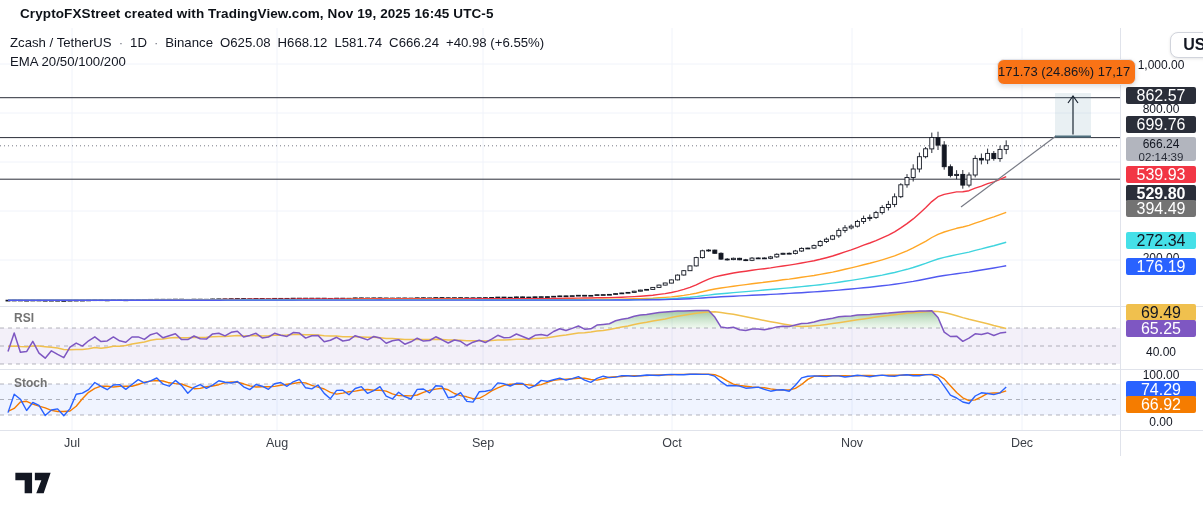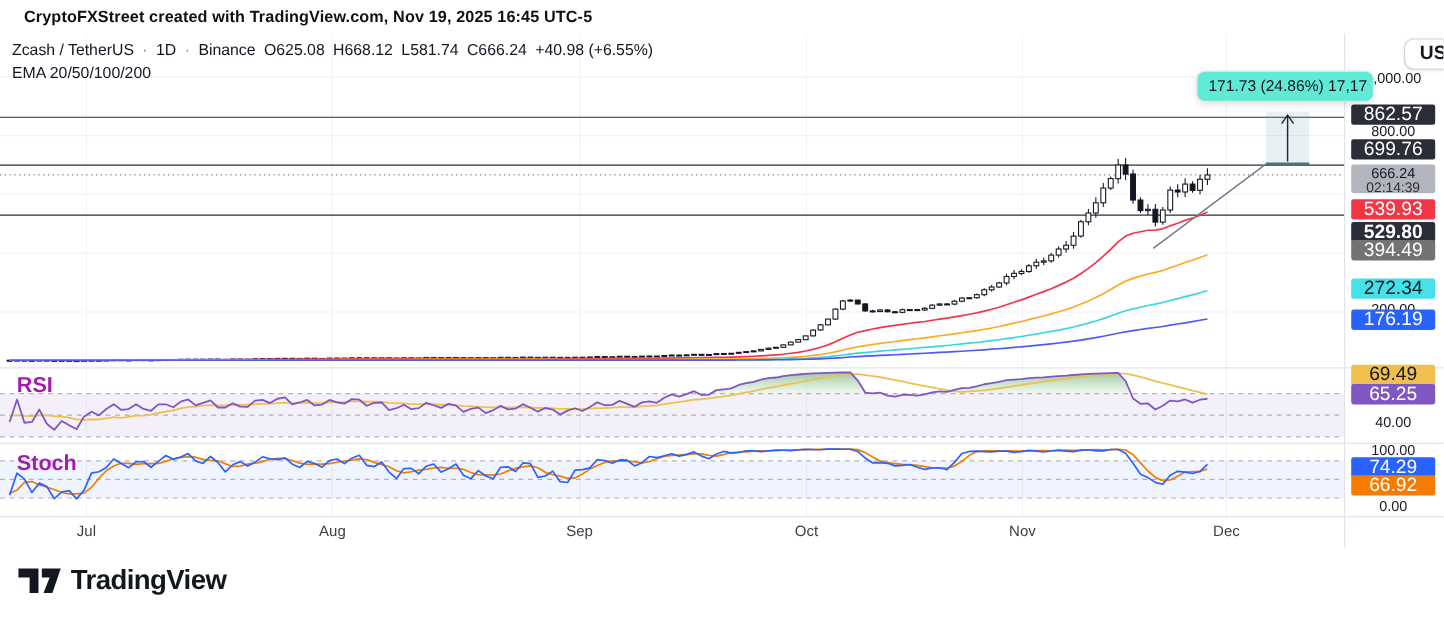--- a/index.html
+++ b/index.html
@@ -4,37 +4,37 @@
 <style>
   html,body{margin:0;padding:0;background:#fff;}
   #frame{position:relative;width:1203px;height:516px;background:#ffffff;overflow:hidden;
          font-family:"Liberation Sans",sans-serif;color:#131722;}
   #chart-svg{position:absolute;left:0;top:0;}
   .attribution{position:absolute;left:20px;top:6px;font-size:13.5px;font-weight:600;color:#0d1117;letter-spacing:.1px;}
   .legend{position:absolute;left:10px;top:33px;line-height:18px;}
   .legend-row1 span{margin-right:7px;font-size:13.2px;color:#131722;}
   .legend .sep{color:#787b86;margin-right:7px;}
   .legend-row2{font-size:13.2px;color:#131722;margin-top:1px;}
-  .pane-label{position:absolute;left:14px;font-size:18px;font-weight:600;color:#a21caf;}
+  .pane-label{position:absolute;left:14px;font-size:12px;font-weight:600;color:#737373;}
   #rsi-label{top:311px;}
   #stoch-label{top:376px;}
   #price-axis{position:absolute;left:1121px;top:28px;width:82px;height:402px;}
   .tick{position:absolute;left:5px;width:70px;text-align:center;font-size:12px;line-height:14px;color:#131722;}
   .badge{position:absolute;left:5px;width:70px;text-align:center;font-size:16px;font-weight:500;
          line-height:17px;height:17px;border-radius:2px;}
   #last-badge{position:absolute;left:5px;top:109px;width:70px;height:24px;border-radius:2px;
          background:#b2b5be;color:#131722;text-align:center;}
   #last-badge .lp{font-size:12px;line-height:14px;font-weight:500;}
   #last-badge .cd{font-size:11.5px;line-height:13px;color:#2a2e39;}
   #usdt-btn{position:absolute;left:5px;top:4px;width:70px;height:26px;background:#fff;
          border:1px solid #d1d4dc;border-radius:8px;font-family:"Liberation Sans",sans-serif;
          font-size:16px;font-weight:600;color:#131722;box-shadow:0 1px 3px rgba(0,0,0,.1);z-index:5;cursor:pointer;margin-left:44px;}
-  #measure-tooltip{position:absolute;left:997px;top:59px;width:137px;height:24px;background:#5eead4;
+  #measure-tooltip{position:absolute;left:997px;top:59px;width:137px;height:24px;background:#f97316;
          border:1px solid #e0e3eb;border-radius:7px;box-shadow:0 2px 5px rgba(0,0,0,.12);
-         font-size:13px;line-height:24px;padding-left:9px;white-space:nowrap;overflow:hidden;z-index:4;}
+         font-size:13px;line-height:24px;white-space:nowrap;overflow:hidden;z-index:4;}
   .brand{position:absolute;left:14px;top:470px;display:flex;align-items:center;gap:7px;}
   .tv-word{font-size:23px;font-weight:700;letter-spacing:-0.5px;color:#131722;}
 </style>
 </head>
 <body>
 
 <div id="frame">
 
   <svg id="chart-svg" width="1203" height="516" viewBox="0 0 1203 516">
       <defs>
@@ -479,16 +479,15 @@
       </div>
     </div>
 
   <div id="measure-tooltip">171.73 (24.86%) 17,17</div>
 
   <div class="brand">
     <svg width="38" height="26" viewBox="0 0 40 28">
       <path d="M1 3 H19 V25 H11 V11 H1 Z" fill="#131722"></path>
       <path d="M22 3 H39 L31.5 25 H23.5 L29 11 H22 Z" fill="#131722"></path>
     </svg>
-    <span class="tv-word">TradingView</span>
   </div>
 
 </div>
 
 </body></html>

